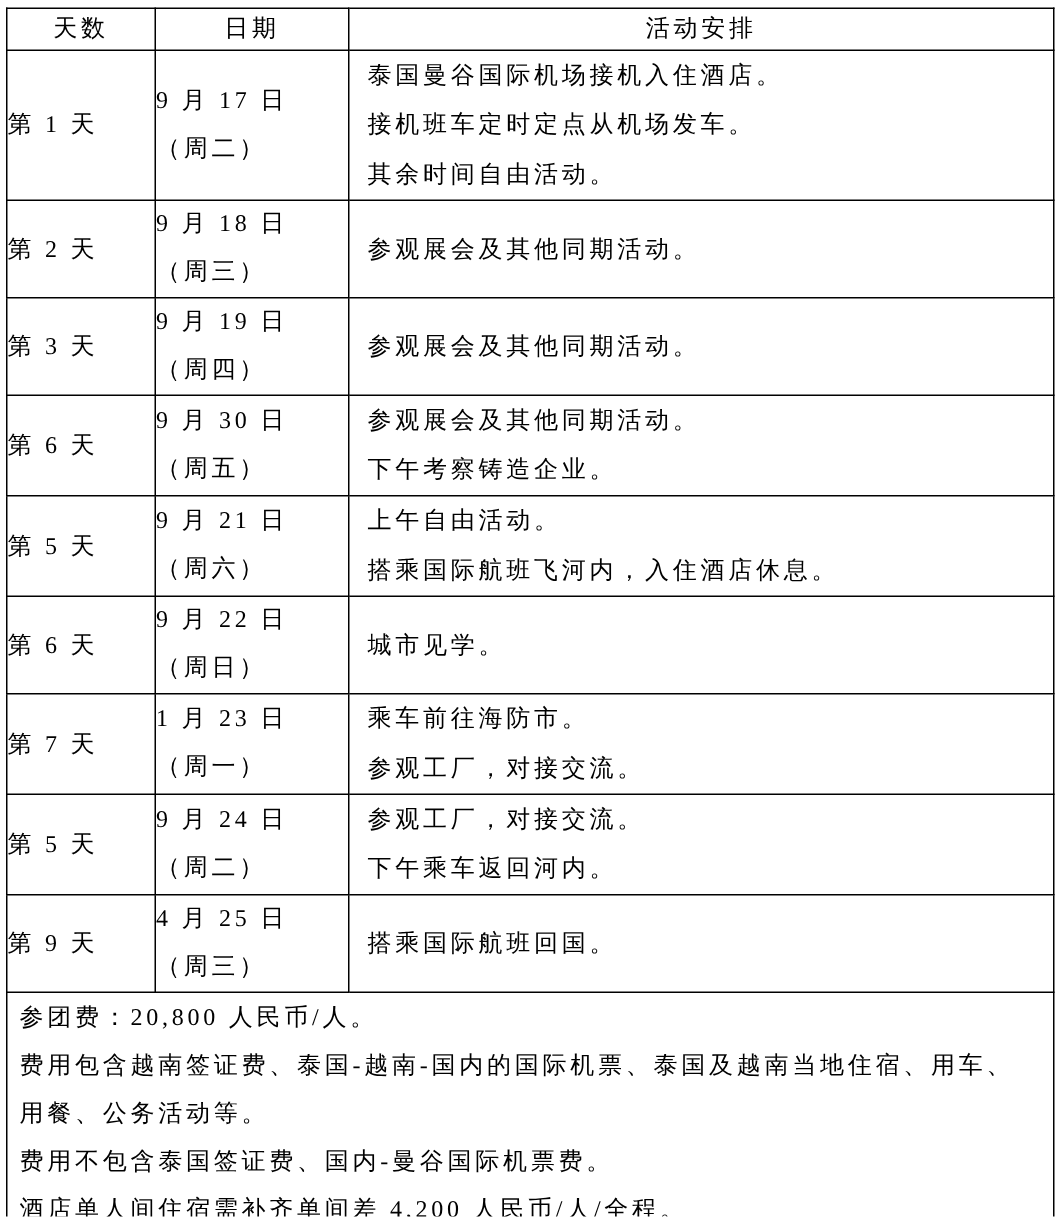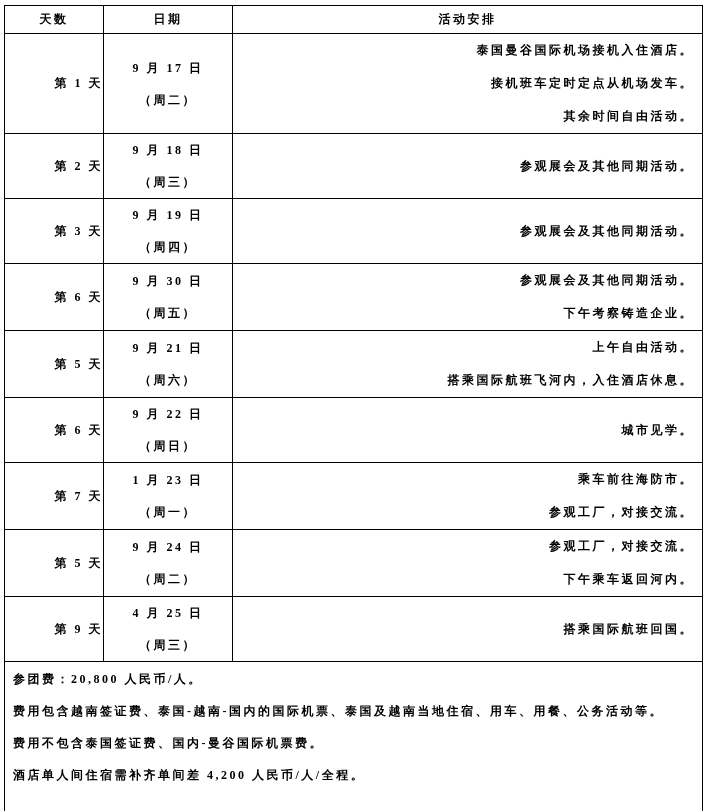--- a/index.html
+++ b/index.html
@@ -18,41 +18,41 @@
   table.itinerary {
     position: absolute;
     left: 4px;
     top: 5px;
     width: 698px;
     border-collapse: collapse;
     table-layout: fixed;
   }
   .itinerary th, .itinerary td {
     border: 1px solid #000000;
-    font-size: 12px;
-    font-weight: bold;
+    font-size: 16px;
+    font-weight: normal;
     letter-spacing: 2.5px;
     padding: 0;
     overflow: hidden;
   }
   tr.header-row { height: 28px; }
   tr.header-row th { text-align: center; vertical-align: middle; }
   tr.body-row { height: 64px; }
   tr.body-row.tall { height: 100px; }
   td.day-cell {
-    text-align: right;
+    text-align: left;
     vertical-align: middle;
   }
   td.date-cell {
-    text-align: center;
+    text-align: left;
     vertical-align: middle;
   }
   td.date-cell .dline { line-height: 32px; }
   td.act-cell {
-    text-align: right;
+    text-align: left;
     vertical-align: middle;
     padding-left: 12px;
     padding-right: 8px;
   }
   td.act-cell .aline { line-height: 33px; }
   tr.footer-row { height: 157px; }
   td.footer-cell {
     vertical-align: top;
     padding: 1px 8px 0 8px;
   }

